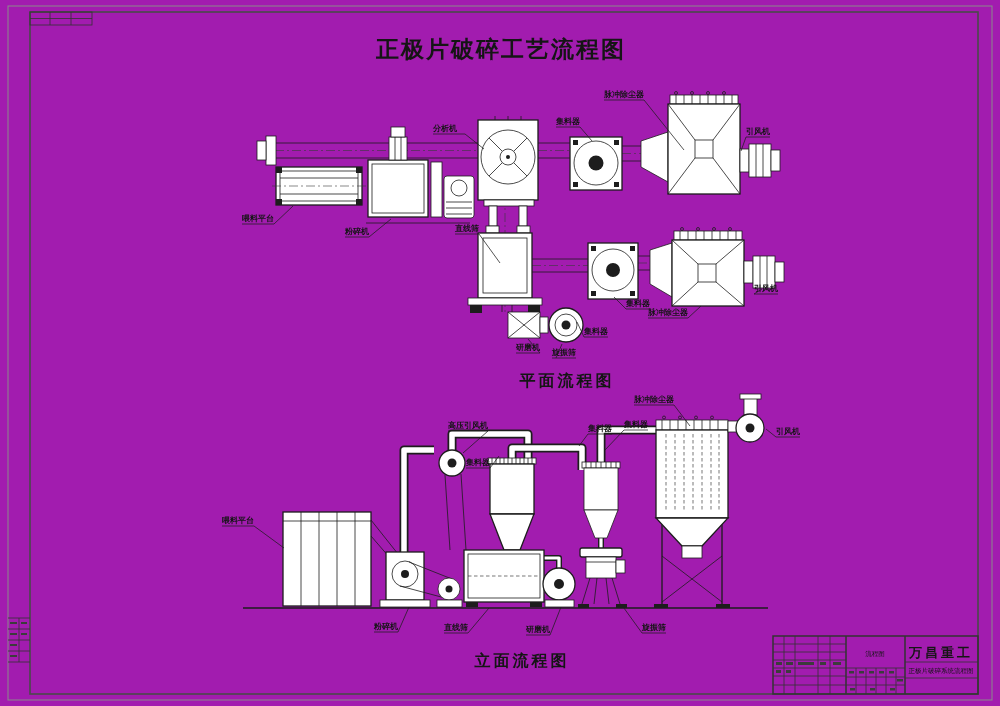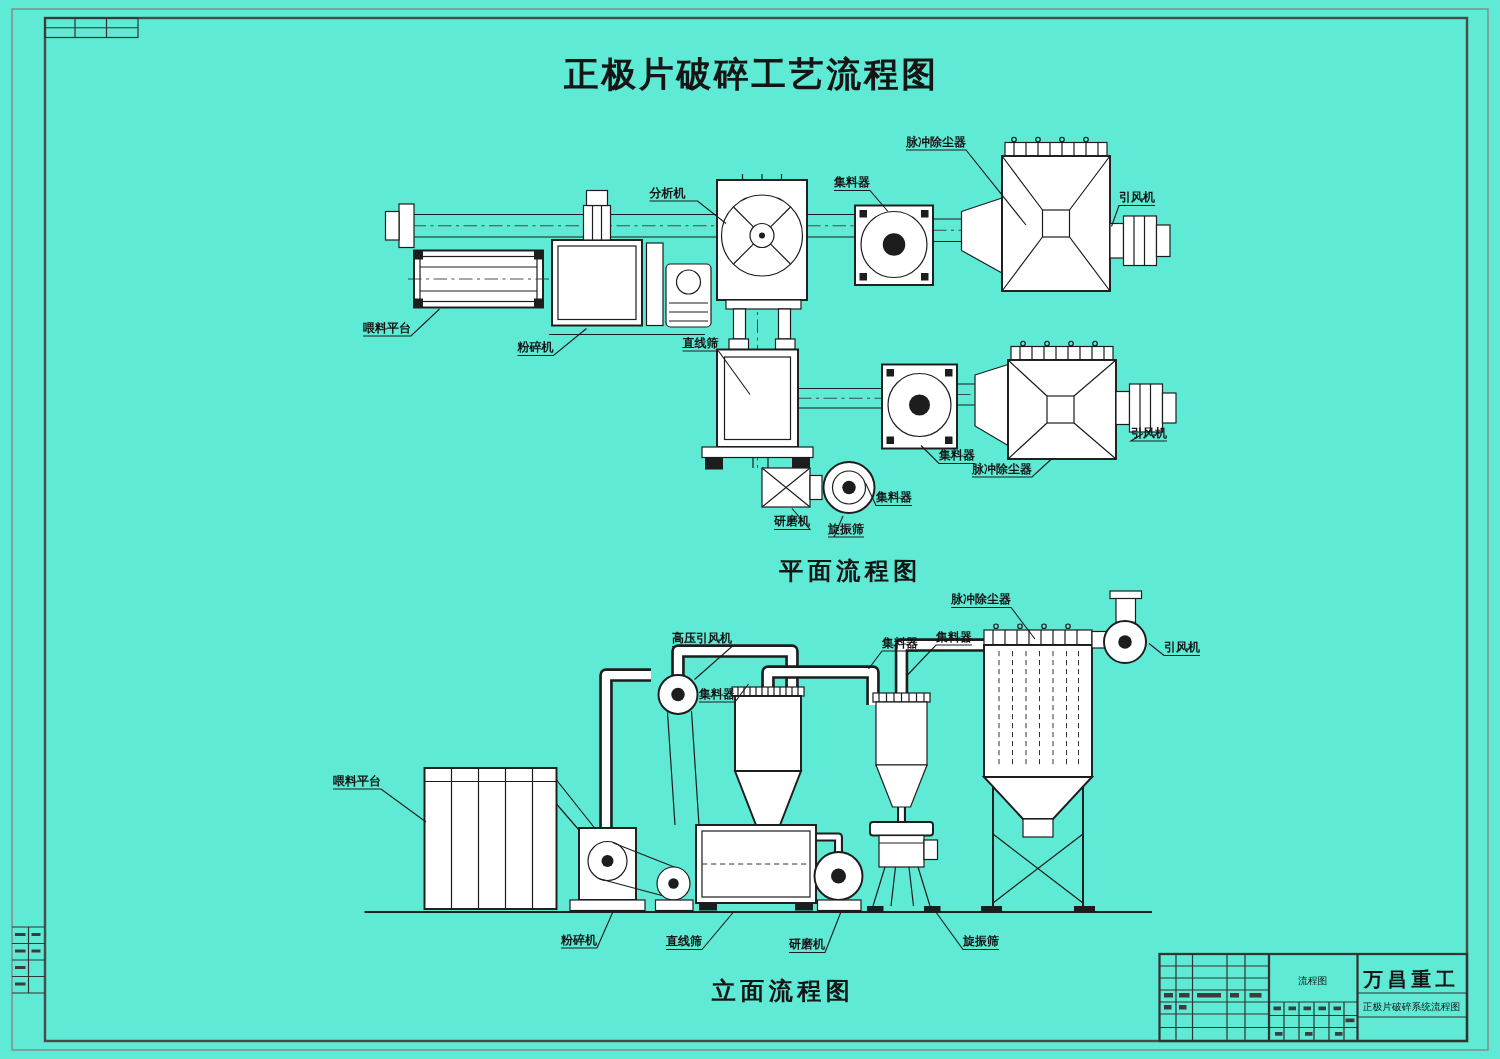--- a/index.html
+++ b/index.html
@@ -1,16 +1,16 @@
 <!DOCTYPE html>
 <html><head>
 <meta charset="utf-8">
 <style>
   html,body{margin:0;padding:0;background:#ffffff;}
-  .sheet{position:relative;width:1000px;height:706px;background:#5eead4;overflow:hidden;
+  .sheet{position:relative;width:1000px;height:706px;background:#a21caf;overflow:hidden;
          font-family:"DejaVu Sans",sans-serif;}
   svg{display:block;}
   svg text{font-family:"DejaVu Sans",sans-serif;fill:#151515;}
   .lbl{font-size:8px;font-weight:bold;}
   .title{font-size:23px;font-weight:bold;letter-spacing:2px;}
   .sec{font-size:16px;font-weight:bold;letter-spacing:3px;}
   .tb-co{font-size:13px;font-weight:bold;letter-spacing:3px;}
   .tb-sm{font-size:6.5px;}
   .ln{stroke:#1d1d1d;stroke-width:.8;fill:none;}
   .ln2{stroke:#1d1d1d;stroke-width:1.3;fill:none;}

